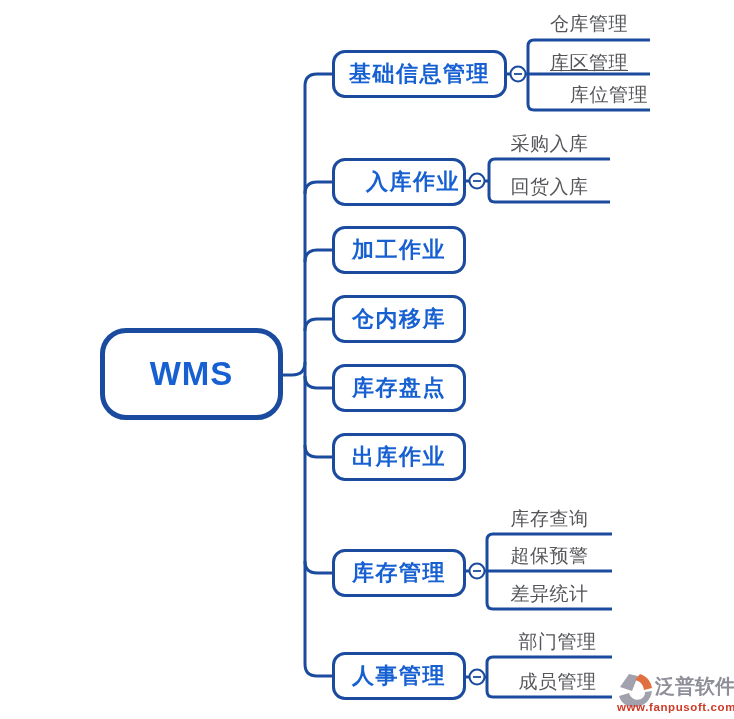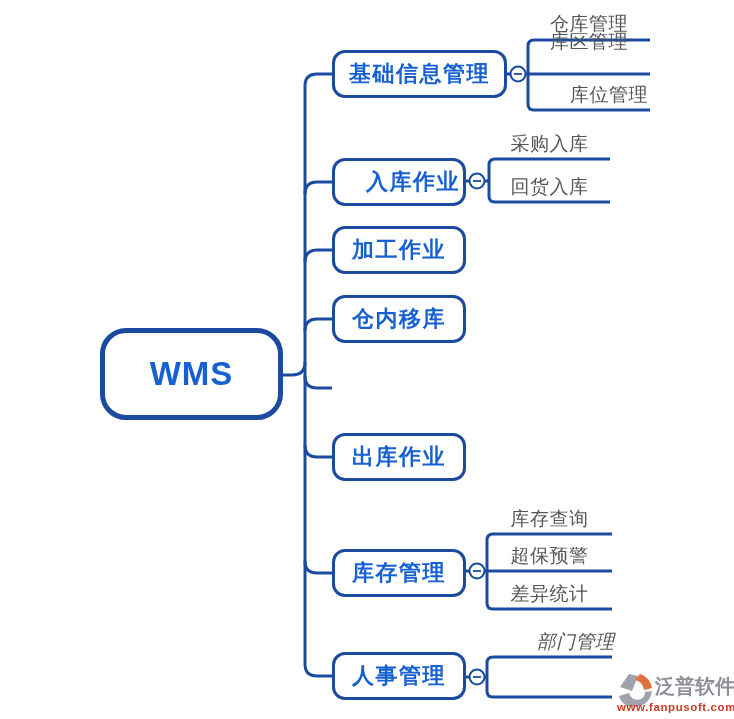--- a/index.html
+++ b/index.html
@@ -26,21 +26,21 @@
   .b6{left:332px;top:433px;width:134px;height:48px;}
   .b7{left:332px;top:549px;width:134px;height:48px;}
   .b8{left:332px;top:652px;width:134px;height:48px;}
   .child{
     position:absolute;height:22px;line-height:22px;text-align:center;
     color:#55565a;font-size:19px;letter-spacing:0.5px;white-space:nowrap;
   }
   .c-g1{left:528px;width:122px;}
   .c-g2{left:489px;width:121px;}
   .c-g7{left:487px;width:125px;}
-  .c-g8{left:513px;width:125px;font-style:italic;}
+  .c-g8{left:495px;width:125px;}
   .logo{position:absolute;left:617px;top:671px;width:117px;height:44px;}
   .logo-icon{position:absolute;left:0;top:1px;}
   .logo-brand{
     position:absolute;left:38px;top:2px;color:#8f8f9a;font-weight:700;
     font-size:20px;letter-spacing:0px;white-space:nowrap;
   }
   .logo-url{
     position:absolute;left:0;top:30px;color:#cf3a26;font-weight:700;
     font-size:11.5px;letter-spacing:0.6px;white-space:nowrap;
   }
@@ -93,36 +93,38 @@
       <path d="M 473,677 L 481,677" stroke-width="1.8"></path>
     </g>
   </svg>
 
   <div class="node root">WMS</div>
 
   <div class="node b1">基础信息管理</div>
   <div class="node b2">入库作业</div>
   <div class="node b4">仓内移库</div>
   <div class="node b3">加工作业</div>
+  <div class="node b5">库存盘点</div>
   <div class="node b7">库存管理</div>
   <div class="node b6">出库作业</div>
   <div class="node b8">人事管理</div>
 
   <div class="child c-g1" style="top:13px;">仓库管理</div>
-  <div class="child c-g1" style="top:31px;">库区管理</div>
+  <div class="child c-g1" style="top:52px;text-decoration:underline;">库区管理</div>
   <div class="child c-g1" style="top:84px;padding-left:20px;">库位管理</div>
 
   <div class="child c-g2" style="top:133px;">采购入库</div>
   <div class="child c-g2" style="top:176px;">回货入库</div>
 
   <div class="child c-g7" style="top:508px;">库存查询</div>
   <div class="child c-g7" style="top:545px;">超保预警</div>
   <div class="child c-g7" style="top:583px;">差异统计</div>
 
   <div class="child c-g8" style="top:631px;">部门管理</div>
+  <div class="child c-g8" style="top:671px;">成员管理</div>
 
   <div class="logo">
     <svg class="logo-icon" width="37" height="36" viewBox="0 0 37 36">
       <path fill="#a2a2ae" d="M 12,2 L 21,4 L 15,19 L 3,15 Z"></path>
       <path fill="#e0703f" d="M 23,2 C 30,4 34,10 35,16 L 27,18 C 26,12 23,9 18,8 Z"></path>
       <path fill="#a2a2ae" d="M 35,19 C 34,28 27,35 17,35 C 10,35 4,31 2,24 L 12,21 C 14,27 19,29 24,27 C 27,25 28,23 28,20 Z"></path>
     </svg>
     <div class="logo-brand">泛普软件</div>
     <div class="logo-url">www.fanpusoft.com</div>
   </div>

